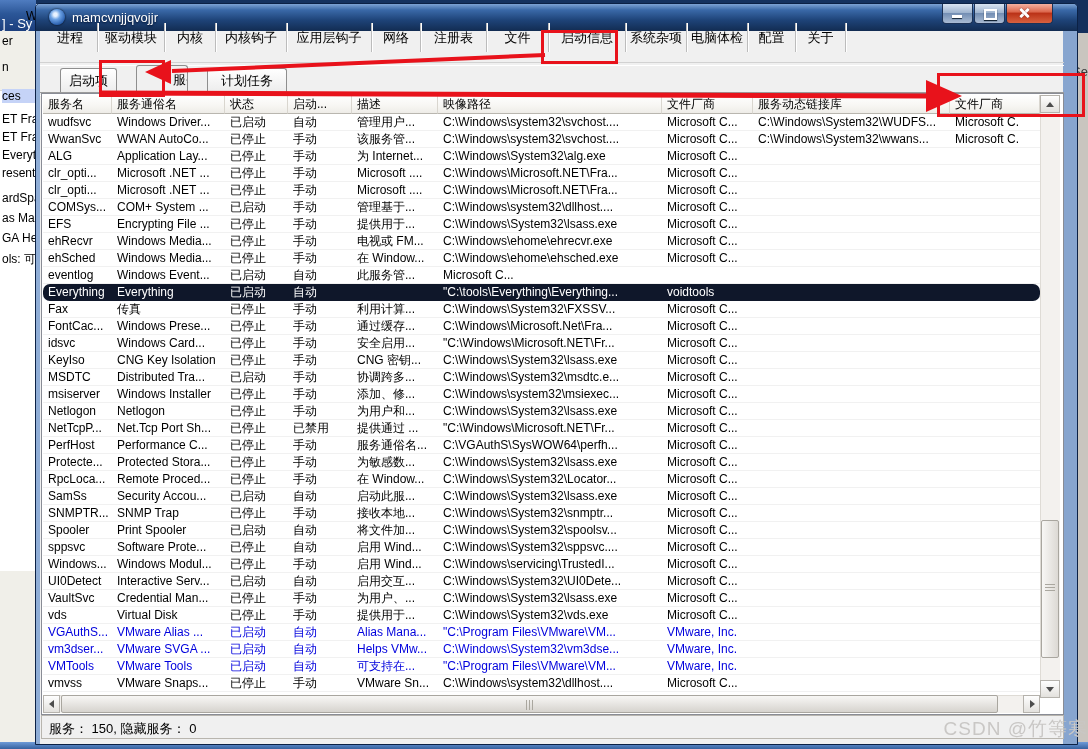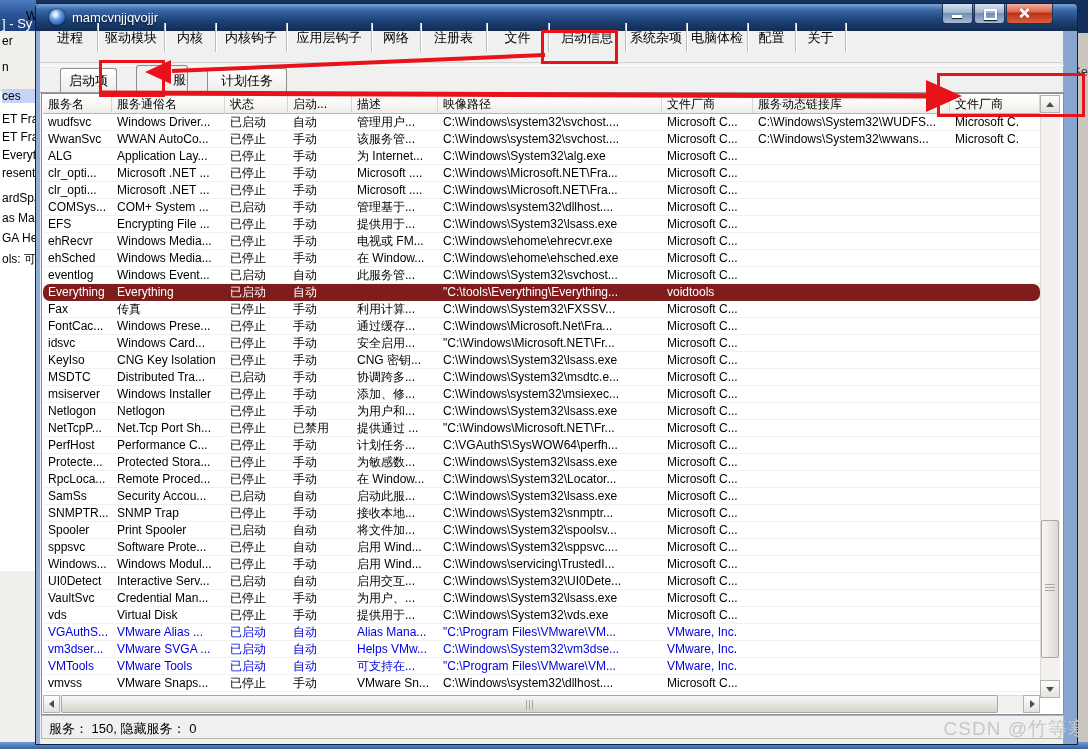--- a/index.html
+++ b/index.html
@@ -72,21 +72,21 @@
   .hcell{height:19px;line-height:18px;font-size:12px;color:#000;padding-left:5px;box-sizing:border-box;
       white-space:nowrap;overflow:hidden;
       background:linear-gradient(180deg,#ffffff,#f7f6f3 60%,#eeece7);
       border-right:1px solid #d9d6cf;border-bottom:1px solid #b9b6af;}
   .tbody{left:43px;top:114px;width:997px;height:578px;background:#fff;}
   .trow{display:flex;height:17px;box-shadow:inset 0 -1px #f1f1f1;}
   .tcell{height:17px;line-height:16px;font-size:12px;color:#000;padding-left:5px;box-sizing:border-box;
       white-space:nowrap;overflow:hidden;}
   .c0{width:69px}.c1{width:113px}.c2{width:63px}.c3{width:64px}.c4{width:86px}
   .c5{width:224px}.c6{width:91px}.c7{width:197px}.c8{width:90px}
-  .trow.rowsel{background:#7f1d1d;box-shadow:none;border-radius:7px;}
+  .trow.rowsel{background:#0f172a;box-shadow:none;border-radius:7px;}
   .trow.rowsel .tcell{color:#ffffff;}
   .trow.rowblue .tcell{color:#0000dd;}
   
   .sbtn{background:linear-gradient(180deg,#fefefe,#e3e1dd);border:1px solid #b5b2ac;box-sizing:border-box;}
   .tri{position:absolute;width:0;height:0;}
   .tri-up{left:5px;top:6px;border-left:4px solid transparent;border-right:4px solid transparent;border-bottom:5px solid #4d4d4d;}
   .tri-down{left:5px;top:6px;border-left:4px solid transparent;border-right:4px solid transparent;border-top:5px solid #4d4d4d;}
   .tri-left{left:5px;top:4px;border-top:4px solid transparent;border-bottom:4px solid transparent;border-right:5px solid #4d4d4d;}
   .tri-right{left:6px;top:4px;border-top:4px solid transparent;border-bottom:4px solid transparent;border-left:5px solid #4d4d4d;}
   .vtrack{left:1040px;top:113px;width:20px;height:567px;background:#f3f1ee;border-left:1px solid #dedbd5;box-sizing:border-box;}
@@ -297,21 +297,20 @@
       <div class="tcell c6">Microsoft C...</div>
       <div class="tcell c7"></div>
       <div class="tcell c8"></div>
     </div>
     <div class="trow">
       <div class="tcell c0">eventlog</div>
       <div class="tcell c1">Windows Event...</div>
       <div class="tcell c2">已启动</div>
       <div class="tcell c3">自动</div>
       <div class="tcell c4">此服务管...</div>
-      <div class="tcell c5">C:\Windows\System32\svchost...</div>
       <div class="tcell c6">Microsoft C...</div>
       <div class="tcell c7"></div>
       <div class="tcell c8"></div>
     </div>
     <div class="trow rowsel">
       <div class="tcell c0">Everything</div>
       <div class="tcell c1">Everything</div>
       <div class="tcell c2">已启动</div>
       <div class="tcell c3">自动</div>
       <div class="tcell c4"></div>
@@ -406,21 +405,21 @@
       <div class="tcell c5">"C:\Windows\Microsoft.NET\Fr...</div>
       <div class="tcell c6">Microsoft C...</div>
       <div class="tcell c7"></div>
       <div class="tcell c8"></div>
     </div>
     <div class="trow">
       <div class="tcell c0">PerfHost</div>
       <div class="tcell c1">Performance C...</div>
       <div class="tcell c2">已停止</div>
       <div class="tcell c3">手动</div>
-      <div class="tcell c4">计划任务...</div>
+      <div class="tcell c4">服务通俗名...</div>
       <div class="tcell c5">C:\VGAuthS\SysWOW64\perfh...</div>
       <div class="tcell c6">Microsoft C...</div>
       <div class="tcell c7"></div>
       <div class="tcell c8"></div>
     </div>
     <div class="trow">
       <div class="tcell c0">Protecte...</div>
       <div class="tcell c1">Protected Stora...</div>
       <div class="tcell c2">已停止</div>
       <div class="tcell c3">手动</div>

